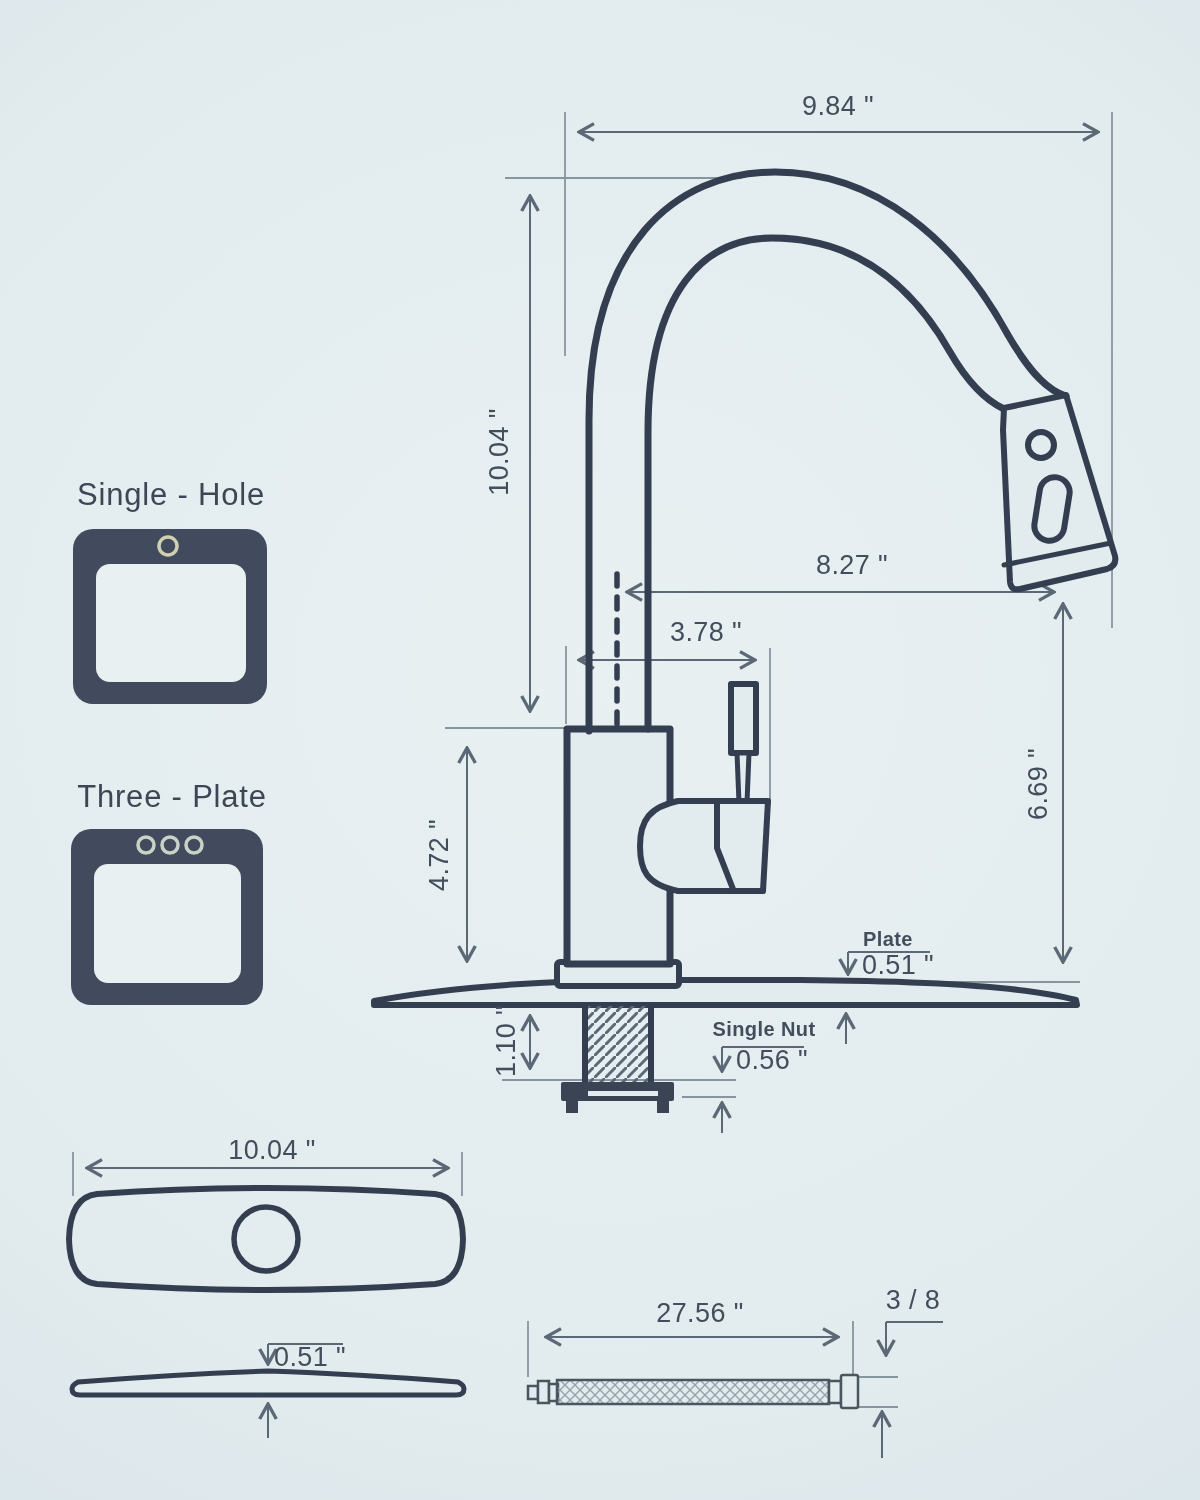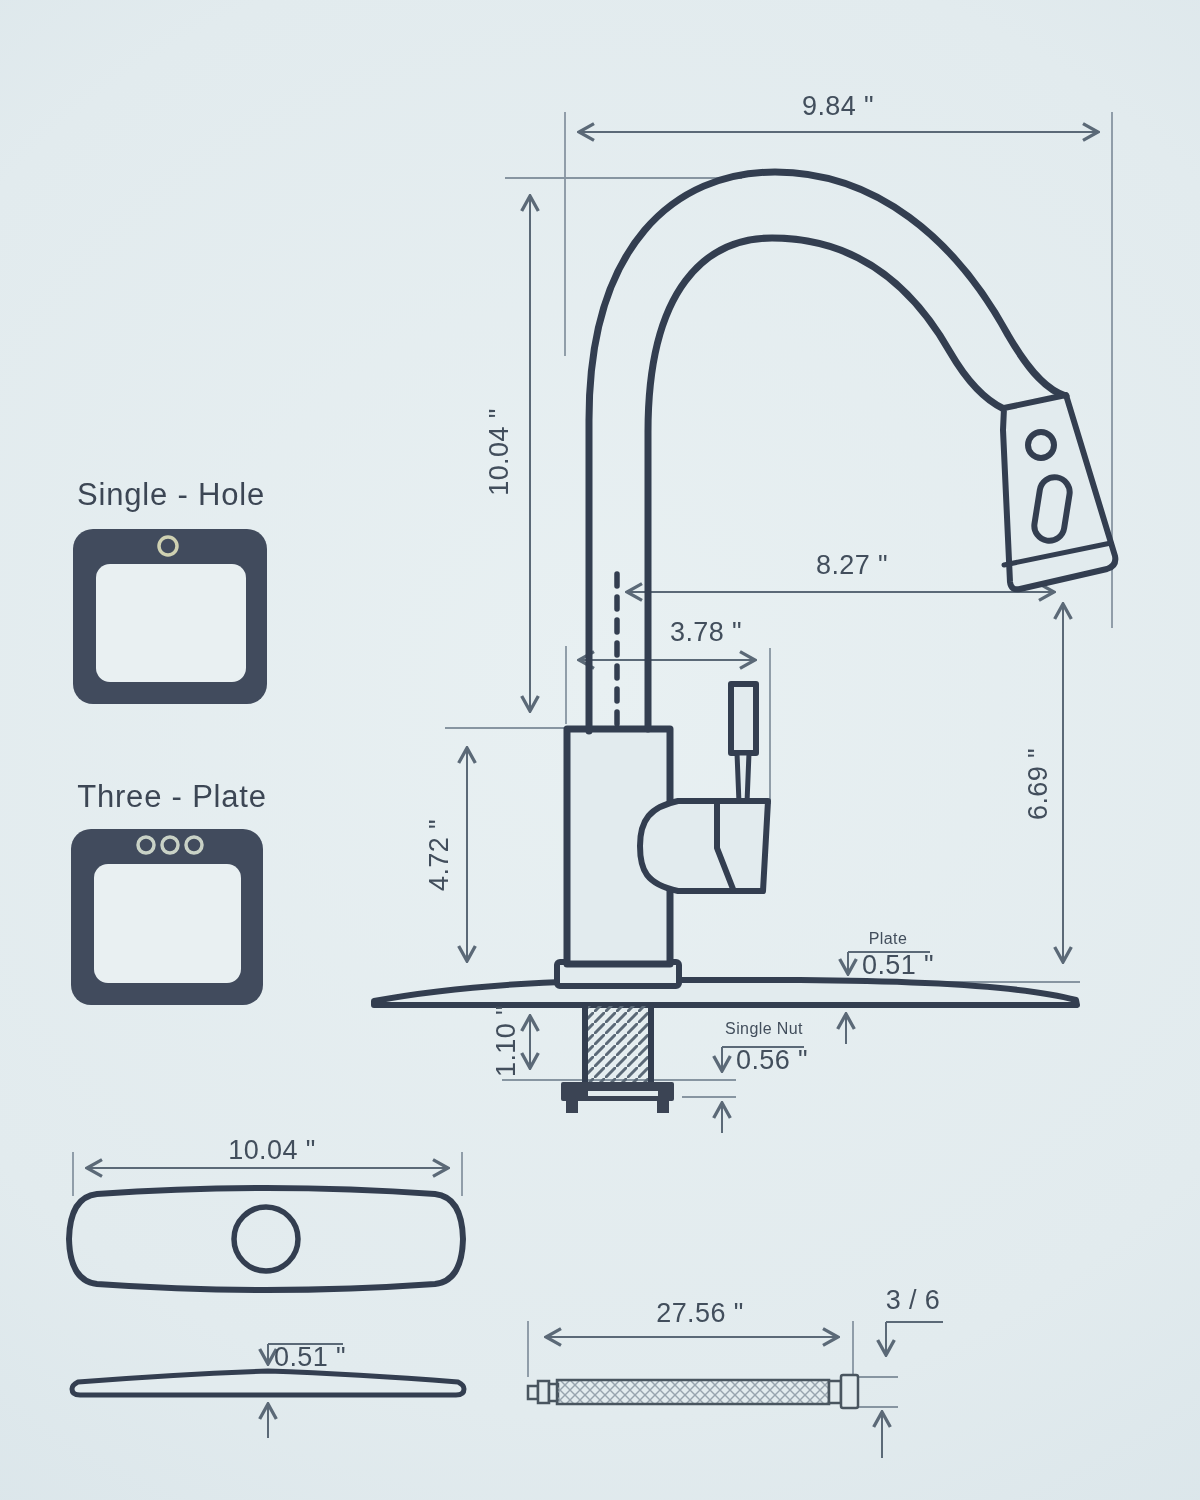--- a/index.html
+++ b/index.html
@@ -13,21 +13,21 @@
   .canvas svg{position:absolute;left:0;top:0;}
   .lbl{
     position:absolute;
     transform:translate(-50%,-50%);
     white-space:nowrap;
     color:#424e5c;
     letter-spacing:.4px;
     font-size:27px;
   }
   .lbl.rot{transform:translate(-50%,-50%) rotate(-90deg);}
-  .lbl.small{font-size:16px;}
+  .lbl.small{font-size:20px;font-weight:bold;}
   .lbl.title{font-size:31px;color:#3c4654;letter-spacing:.8px;}
 </style>
 </head>
 <body>
 
 <div class="canvas">
 
 <svg width="1200" height="1500" viewBox="0 0 1200 1500">
   <defs>
     <marker id="arr" viewBox="0 0 12 12" refX="11" refY="6" markerWidth="10" markerHeight="10" orient="auto-start-reverse">
@@ -169,15 +169,15 @@
 <div class="lbl small" style="left:888px;top:939px">Plate</div>
 <div class="lbl" style="left:898px;top:965px">0.51 "</div>
 <div class="lbl rot" style="left:506px;top:1041px">1.10 "</div>
 <div class="lbl small" style="left:764px;top:1029px">Single Nut</div>
 <div class="lbl" style="left:772px;top:1060px">0.56 "</div>
 <div class="lbl title" style="left:171px;top:495px">Single - Hole</div>
 <div class="lbl title" style="left:172px;top:797px">Three - Plate</div>
 <div class="lbl" style="left:272px;top:1150px">10.04 "</div>
 <div class="lbl" style="left:310px;top:1357px">0.51 "</div>
 <div class="lbl" style="left:700px;top:1313px">27.56 "</div>
-<div class="lbl" style="left:913px;top:1300px">3 / 6</div>
+<div class="lbl" style="left:913px;top:1300px">3 / 8</div>
 
 </div>
 
 </body></html>

